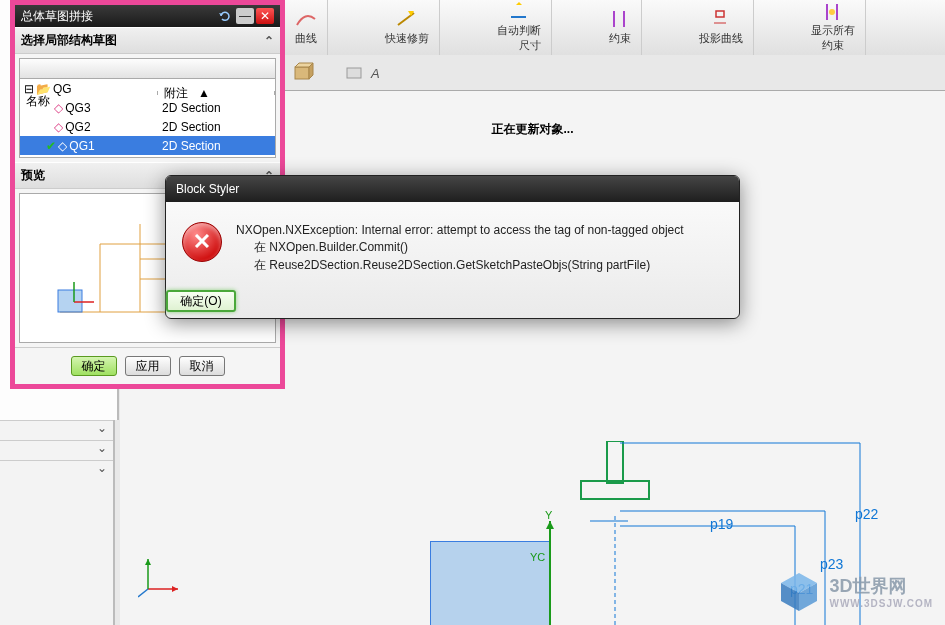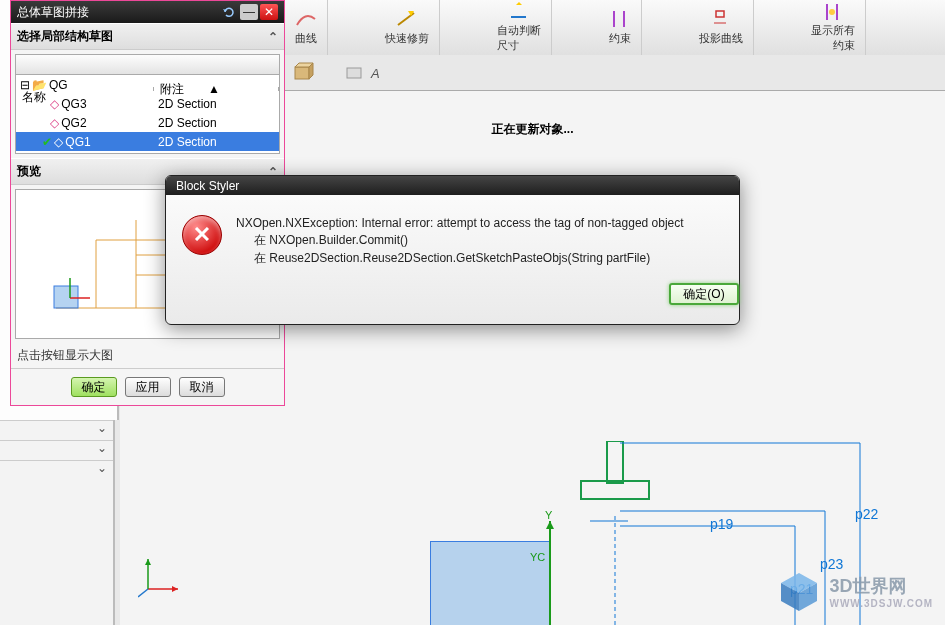--- a/index.html
+++ b/index.html
@@ -16,21 +16,21 @@
 
 
 .tool-row1 { position: absolute; left: 285px; top: 58px; right: 0; height: 30px; background: #e8e8e8; display: flex; align-items: center; padding-left: 6px; gap: 4px; }
 .tool-row2 { position: absolute; left: 285px; top: 92px; right: 0; height: 24px; display: flex; align-items: center; padding-left: 6px; gap: 6px; }
 
 
 .left-col { position: absolute; left: 0; top: 420px; width: 115px; bottom: 0; background: #f3f3f3; border-right: 2px solid #bbb; }
 .left-col .chev { height: 20px; border-top: 1px solid #ccc; text-align: right; padding-right: 6px; color: #555; }
 
 
-.palette { position: absolute; left: 10px; top: 0; width: 275px; background: #f5f5f5; border: 1px solid #ec4899; }
+.palette { position: absolute; left: 10px; top: 0; width: 275px; background: #f5f5f5; border: 5px solid #ec4899; }
 .pal-title { background: linear-gradient(#3a3a3a,#1a1a1a); color: #fff; height: 22px; display: flex; align-items: center; padding: 0 6px; font-size: 12px; }
 .pal-title .spacer { flex: 1; }
 .pal-tbtn { width: 18px; height: 16px; margin-left: 2px; display: inline-flex; align-items: center; justify-content: center; }
 .pal-section { background: linear-gradient(#f0f0f0,#dedede); border-top: 1px solid #fff; border-bottom: 1px solid #ccc; padding: 4px 6px; font-weight: bold; display: flex; align-items: center; }
 .pal-section .chev { margin-left: auto; color: #555; }
 .tree { background: #fff; border: 1px solid #aaa; margin: 4px; height: 100px; overflow: hidden; }
 .tree-head { display: flex; background: linear-gradient(#fdfdfd,#e3e3e3); border-bottom: 1px solid #aaa; height: 20px; font-size: 12px; }
 .tree-head div { border-right: 1px solid #aaa; padding: 2px 6px; margin-top: 32px; }
 .tree-body { font-family: Consolas, monospace; font-size: 12px; }
 .tree-row { display: flex; height: 19px; align-items: center; }
@@ -39,27 +39,27 @@
 .tc2 { flex: 1; padding-left: 4px; }
 .preview { background: #fff; border: 1px solid #aaa; margin: 4px; height: 150px; position: relative; }
 .preview-sketch { position: absolute; left: 30px; top: 30px; width: 170px; height: 100px; }
 .caption { padding: 4px 6px; color: #333; }
 .btn-row { display: flex; gap: 8px; justify-content: center; padding: 8px; border-top: 1px solid #ccc; }
 .btn { min-width: 46px; height: 20px; border: 1px solid #777; border-radius: 3px; background: linear-gradient(#fefefe,#dcdcdc); font-size: 12px; display: inline-flex; align-items: center; justify-content: center; padding: 0 8px; }
 .btn.primary { background: linear-gradient(#d4f5b0,#9fe060); border-color: #5a9a20; }
 
 
 .dialog { position: absolute; left: 165px; top: 175px; width: 575px; background: linear-gradient(#fdfdfd,#eaeaea); border: 1px solid #222; border-radius: 6px; box-shadow: 0 4px 20px rgba(0,0,0,.45); }
-.dlg-title { background: linear-gradient(#454545,#1e1e1e); color: #fff; border-radius: 5px 5px 0 0; height: 19px; display: flex; align-items: center; padding: 0 10px; font-size: 12px; }
+.dlg-title { background: linear-gradient(#454545,#1e1e1e); color: #fff; border-radius: 5px 5px 0 0; height: 26px; display: flex; align-items: center; padding: 0 10px; font-size: 12px; }
 .dlg-body { display: flex; padding: 20px 16px 10px; gap: 14px; }
 .err-icon { width: 40px; height: 40px; background: radial-gradient(circle at 35% 30%, #ff8a8a, #d11313 70%); border-radius: 50%; display: flex; align-items: center; justify-content: center; border: 1px solid #900; box-shadow: inset 0 3px 5px rgba(255,255,255,.5); }
 .err-x { color: #fff; font-size: 22px; font-weight: bold; }
 .dlg-text { font-size: 12px; color: #222; line-height: 1.45; }
 .dlg-text .sub { padding-left: 18px; }
-.dlg-foot { text-align: right; padding: 6px 0 19px; }
+.dlg-foot { text-align: left; padding: 6px 0 6px; }
 .ok-btn { min-width: 70px; height: 22px; border: 2px solid #4aa83a; border-radius: 3px; background: linear-gradient(#f7fff2,#dff2d2); font-size: 12px; box-shadow: 0 0 4px #8fd080; display:inline-flex; align-items:center; justify-content:center; }
 
 
 .drawing { position: absolute; left: 310px; top: 260px; }
 .rect { position: absolute; }
 .dim { position: absolute; color: #1077d6; font-size: 14px; }
 .axis-label { position: absolute; font-size: 11px; }
 .watermark { position: absolute; right: 12px; bottom: 12px; display: flex; align-items: center; color: #89a; font-size: 18px; font-weight: bold; gap: 8px; opacity: .85; }
 .watermark .cube { width: 44px; height: 44px; }
 .watermark .t2 { font-size: 10px; color: #aab; letter-spacing: 1px; }
@@ -80,21 +80,21 @@
         <line x1="2" y1="16" x2="18" y2="4" stroke="#b80" stroke-width="2"></line>
         <path d="M12 2 l6 0 l-3 5 z" fill="#fc0"></path>
       </svg>
       <span>快速修剪</span>
     </div>
   <div class="ribbon-item">
       <svg class="ribbon-icon">
         <line x1="3" y1="15" x2="18" y2="15" stroke="#27c" stroke-width="2"></line>
         <path d="M8 3 l3 -3 l3 3" fill="#fc0"></path>
       </svg>
-      <span style="white-space:pre-line;text-align:left">自动判断
+      <span style="white-space:pre-line;text-align:right">自动判断
 尺寸</span>
     </div>
   <div class="ribbon-item">
       <svg class="ribbon-icon">
         <line x1="5" y1="2" x2="5" y2="18" stroke="#a4c" stroke-width="2"></line>
         <line x1="15" y1="2" x2="15" y2="18" stroke="#a4c" stroke-width="2"></line>
       </svg>
       <span>约束</span>
     </div>
   <div class="ribbon-item">
@@ -103,21 +103,21 @@
         <line x1="4" y1="14" x2="16" y2="14" stroke="#c33"></line>
       </svg>
       <span>投影曲线</span>
     </div>
   <div class="ribbon-item">
       <svg class="ribbon-icon">
         <line x1="5" y1="2" x2="5" y2="18" stroke="#a4c" stroke-width="2"></line>
         <line x1="15" y1="2" x2="15" y2="18" stroke="#a4c" stroke-width="2"></line>
         <circle cx="10" cy="10" r="3" fill="#fc4"></circle>
       </svg>
-      <span style="white-space:pre-line;text-align:right">显示所有
+      <span style="white-space:pre-line;text-align:center">显示所有
 约束</span>
     </div>
 </div>
 
 <div class="tool-row1">
   <svg width="28" height="24">
       <rect x="4" y="6" width="14" height="12" fill="#d9b87a" stroke="#a8864a"></rect>
       <polygon points="4,6 8,2 22,2 18,6" fill="#ecd4a0" stroke="#a8864a"></polygon>
       <polygon points="18,6 22,2 22,14 18,18" fill="#c5a060" stroke="#a8864a"></polygon>
     </svg>
@@ -239,21 +239,21 @@
     <span class="pal-tbtn" style="background:#ccc;border-radius:2px;color:#222">—</span>
     <span class="pal-tbtn" style="background:linear-gradient(#f55,#c11);border-radius:2px;color:#fff">✕</span>
   </div>
   <div class="pal-section">
       <span>选择局部结构草图</span>
       <span class="chev">⌃</span>
     </div>
   <div class="tree">
     <div class="tree-head">
       <div style="width:138px">名称</div>
-      <div style="flex:1;display:flex;align-items:center;gap:24px">
+      <div style="flex:1;display:flex;align-items:center;gap:10px">
           <span>附注</span>
           <span>▲</span>
         </div>
     </div>
     <div class="tree-body">
       <div class="tree-row">
           <div class="tc1">
             <span>⊟</span>
             <span style="color:#d9a030">📂</span>
             <span>QG</span>
@@ -298,21 +298,20 @@
         <line x1="130" y1="5" x2="130" y2="88"></line>
           <line x1="160" y1="10" x2="160" y2="88"></line>
         <line x1="90" y1="35" x2="165" y2="35"></line>
           <line x1="90" y1="55" x2="165" y2="55"></line>
       </g>
       <rect x="8" y="66" width="24" height="22" fill="rgba(120,175,230,.55)" stroke="#3a7de0"></rect>
       <line x1="24" y1="78" x2="44" y2="78" stroke="#d22" stroke-width="1.5"></line>
       <line x1="24" y1="78" x2="24" y2="58" stroke="#1a9a1a" stroke-width="1.5"></line>
     </svg>
   </div>
-  <div class="caption">点击按钮显示大图</div>
   <div class="btn-row">
     <div class="btn primary">确定</div>
     <div class="btn">应用</div>
     <div class="btn">取消</div>
   </div>
 </div>
 
 <div class="dialog">
   <div class="dlg-title">
       <span>Block Styler</span>

